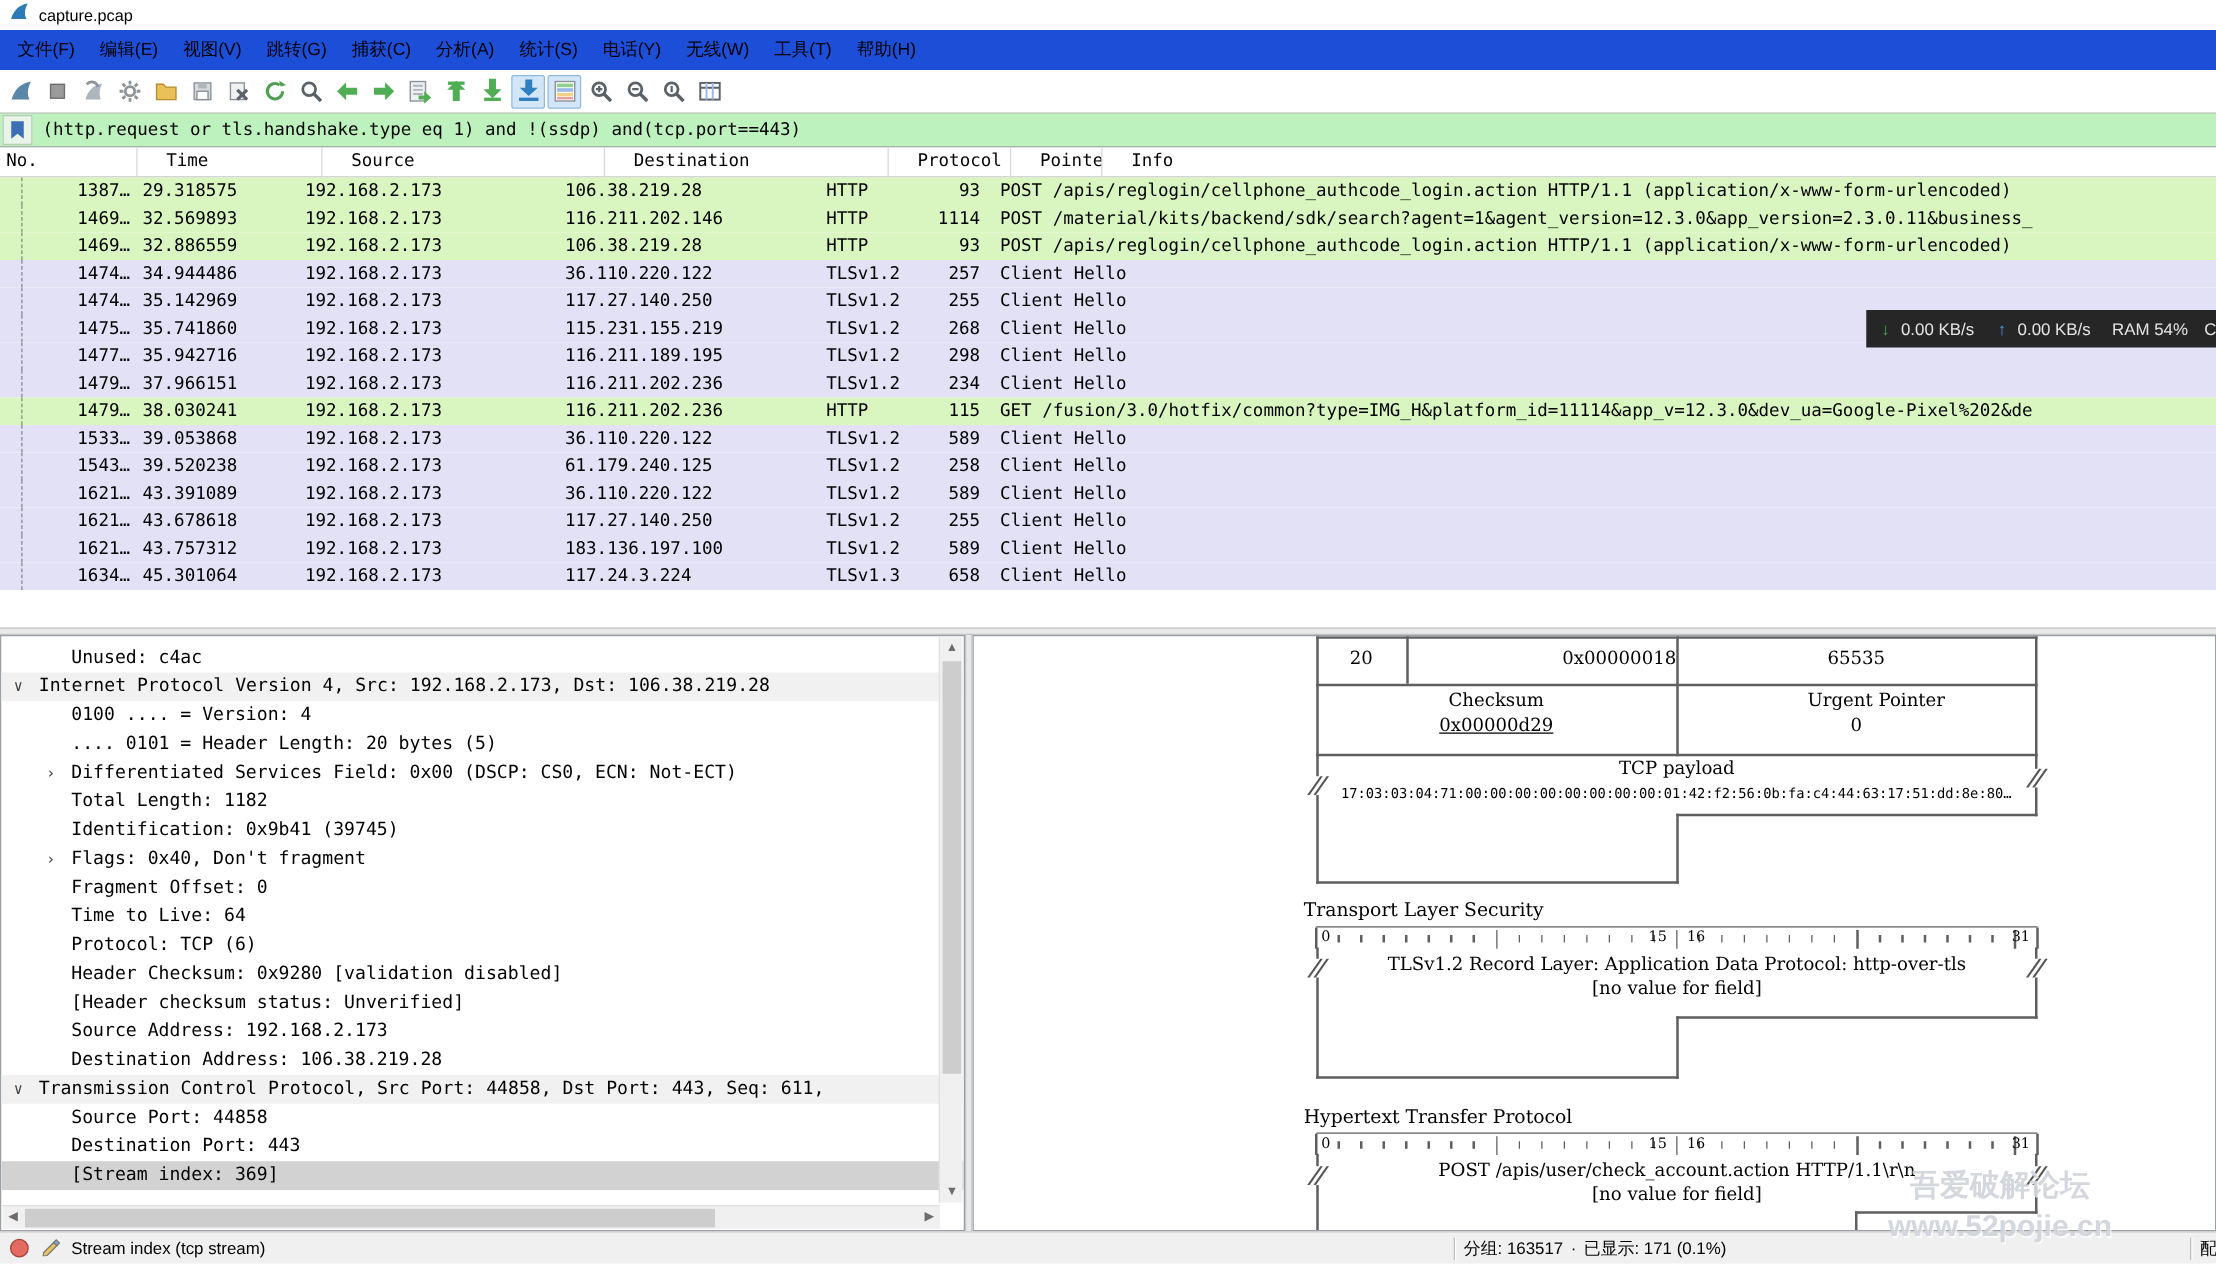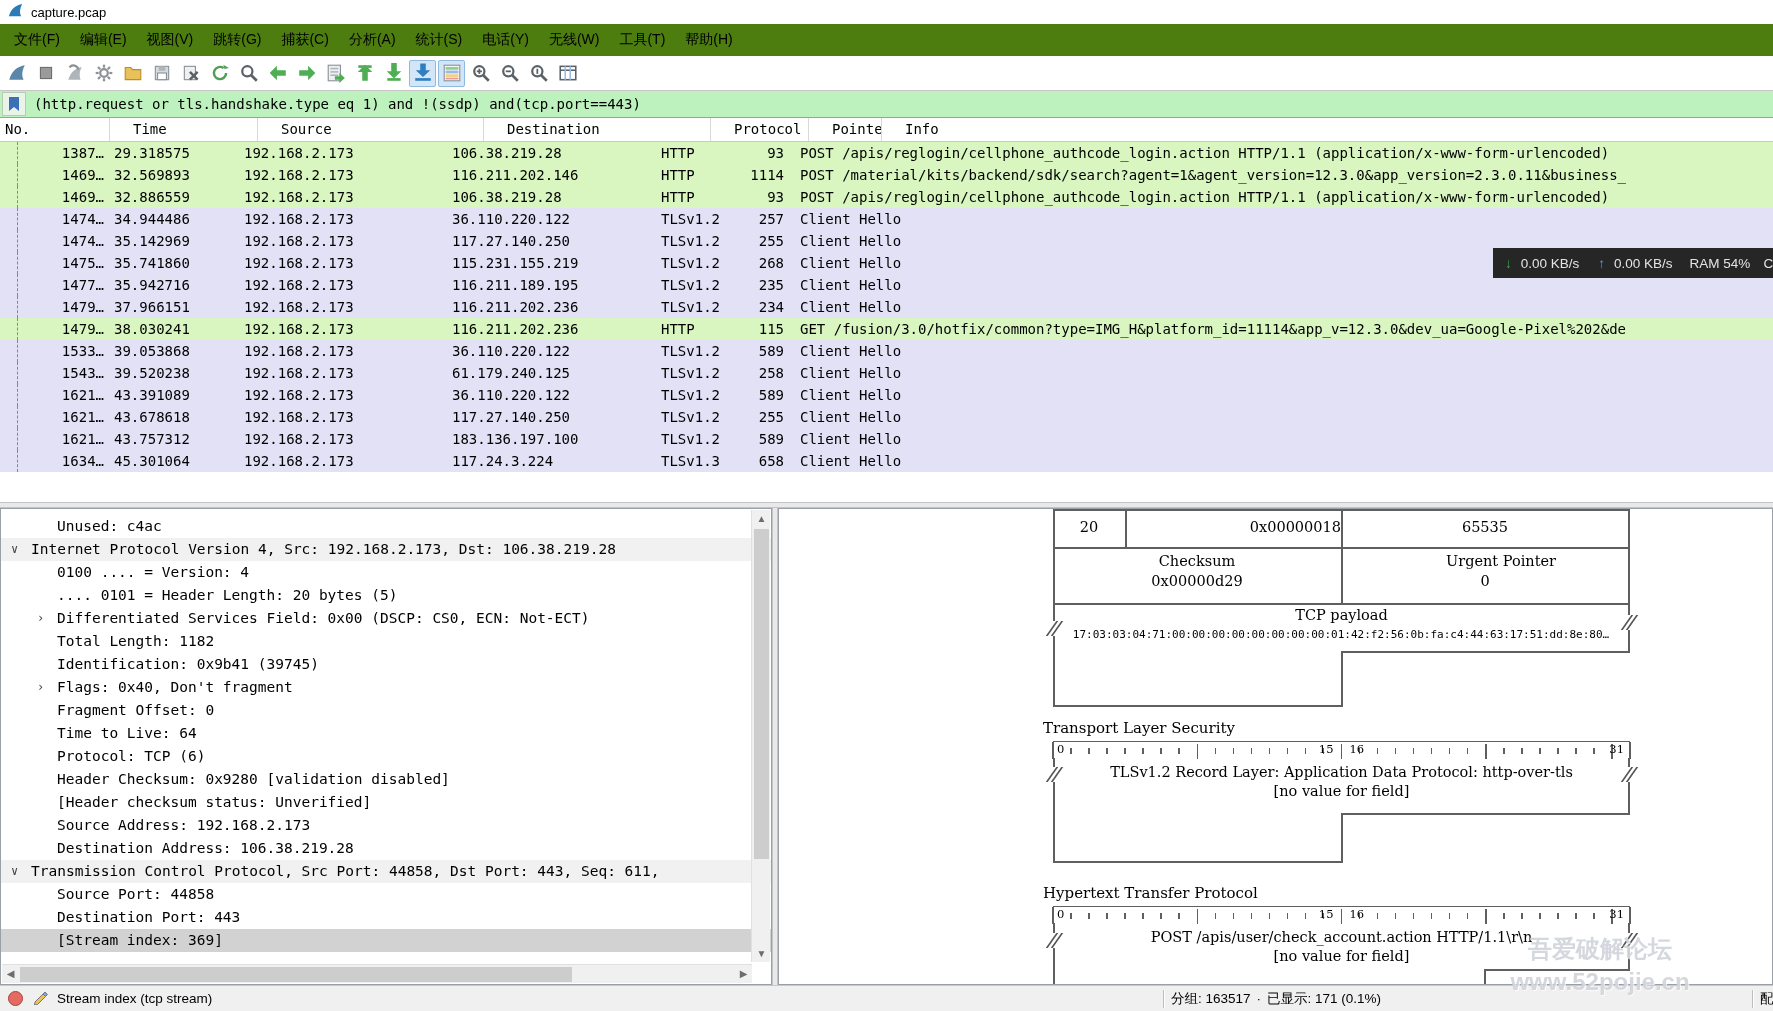--- a/index.html
+++ b/index.html
@@ -4,21 +4,21 @@
 <style>
   * { margin:0; padding:0; box-sizing:border-box; }
   html,body { width:1773px; height:1011px; }
   body { position:relative; overflow:hidden; background:#fff; font-family:"Liberation Sans",sans-serif; color:#000; }
 
   
   #titlebar { position:absolute; left:0; top:0; width:100%; height:24px; background:#fff; display:flex; align-items:center; gap:7px; padding-left:7px; }
   #titlebar .title { font-size:13px; }
 
   
-  #menubar { position:absolute; left:0; top:24px; width:100%; height:32px; background:#4d7c0f; display:flex; align-items:center; padding-left:4px; }
+  #menubar { position:absolute; left:0; top:24px; width:100%; height:32px; background:#1d4ed8; display:flex; align-items:center; padding-left:4px; }
   .menu-item { font-size:14px; padding:4px 10px; cursor:default; }
 
   
   #toolbar { position:absolute; left:0; top:56px; width:100%; height:34px; background:#fff; display:flex; align-items:center; padding-left:3px; gap:2px; }
   .tbtn { width:27px; height:27px; display:flex; align-items:center; justify-content:center; border:1px solid transparent; border-radius:2px; }
   .tbtn.pressed { background:#d3e6f8; border-color:#8ebae0; }
   .tbtn svg { display:block; }
 
   
   #filterbar { position:absolute; left:0; top:90px; width:100%; height:28px; background:#bdf1bd; border-top:1px solid #c5c5c5; border-bottom:1px solid #9aa0a6; display:flex; align-items:center; }
@@ -380,21 +380,21 @@
       <div class="pcell" style="width: 55px; text-align: right; padding-right: 8px;">268</div>
       <div class="pcell" style="flex: 1 1 0%; padding-left: 8px;">Client Hello</div>
     </div>
     <div class="prow tls">
       <span class="dash"></span>
       <div class="pcell" style="width: 110px; text-align: right; padding-right: 6px;">1477…</div>
       <div class="pcell" style="width: 130px; padding-left: 4px;">35.942716</div>
       <div class="pcell" style="width: 208px; padding-left: 4px;">192.168.2.173</div>
       <div class="pcell" style="width: 209px; padding-left: 4px;">116.211.189.195</div>
       <div class="pcell" style="width: 80px; padding-left: 4px;">TLSv1.2</div>
-      <div class="pcell" style="width: 55px; text-align: right; padding-right: 8px;">235</div>
+      <div class="pcell" style="width: 55px; text-align: right; padding-right: 8px;">298</div>
       <div class="pcell" style="flex: 1 1 0%; padding-left: 8px;">Client Hello</div>
     </div>
     <div class="prow tls">
       <span class="dash"></span>
       <div class="pcell" style="width: 110px; text-align: right; padding-right: 6px;">1479…</div>
       <div class="pcell" style="width: 130px; padding-left: 4px;">37.966151</div>
       <div class="pcell" style="width: 208px; padding-left: 4px;">192.168.2.173</div>
       <div class="pcell" style="width: 209px; padding-left: 4px;">116.211.202.236</div>
       <div class="pcell" style="width: 80px; padding-left: 4px;">TLSv1.2</div>
       <div class="pcell" style="width: 55px; text-align: right; padding-right: 8px;">234</div>
@@ -559,21 +559,21 @@
   <div class="dl" style="left:274px; top:0; width:2px; height:96px;"></div>
   <div class="dl" style="left:346px; top:0; width:2px; height:38px;"></div>
   <div class="dl" style="left:562px; top:0; width:2px; height:96px;"></div>
   <div class="dl" style="left:849px; top:0; width:2px; height:96px;"></div>
   <div class="dl" style="left:274px; top:38px; width:577px; height:2px;"></div>
   <div class="dl" style="left:274px; top:94px; width:577px; height:2px;"></div>
   <div class="dtext c" style="left:274px; top:10px; width:72px;">20</div>
   <div class="dtext c" style="left:346px; top:10px; width:216px;text-align:right;">0x00000018</div>
   <div class="dtext c" style="left:562px; top:10px; width:288px;">65535</div>
   <div class="dtext c" style="left:274px; top:44px; width:288px;">Checksum</div>
-  <div class="dtext c" style="left:274px; top:64px; width:288px;">0x00000d29</div>
+  <div class="dtext c" style="left:274px; top:64px; width:288px;text-decoration:underline;">0x00000d29</div>
   <div class="dtext c" style="left:562px; top:44px; width:320px;">Urgent Pointer</div>
   <div class="dtext c" style="left:562px; top:64px; width:288px;">0</div>
 
   <div class="dl" style="left:274px; top:94px; width:2px; height:104px;"></div>
   <div class="dl" style="left:849px; top:94px; width:2px; height:50px;"></div>
   <div class="dl" style="left:562px; top:142px; width:289px; height:2px;"></div>
   <div class="dl" style="left:562px; top:142px; width:2px; height:56px;"></div>
   <div class="dl" style="left:274px; top:196px; width:290px; height:2px;"></div>
   <div class="dtext c" style="left:274px; top:98px; width:577px;">TCP payload</div>
   <div class="dhex" style="left:262px; top:119px; width:600px;">17:03:03:04:71:00:00:00:00:00:00:00:00:01:42:f2:56:0b:fa:c4:44:63:17:51:dd:8e:80…</div>

